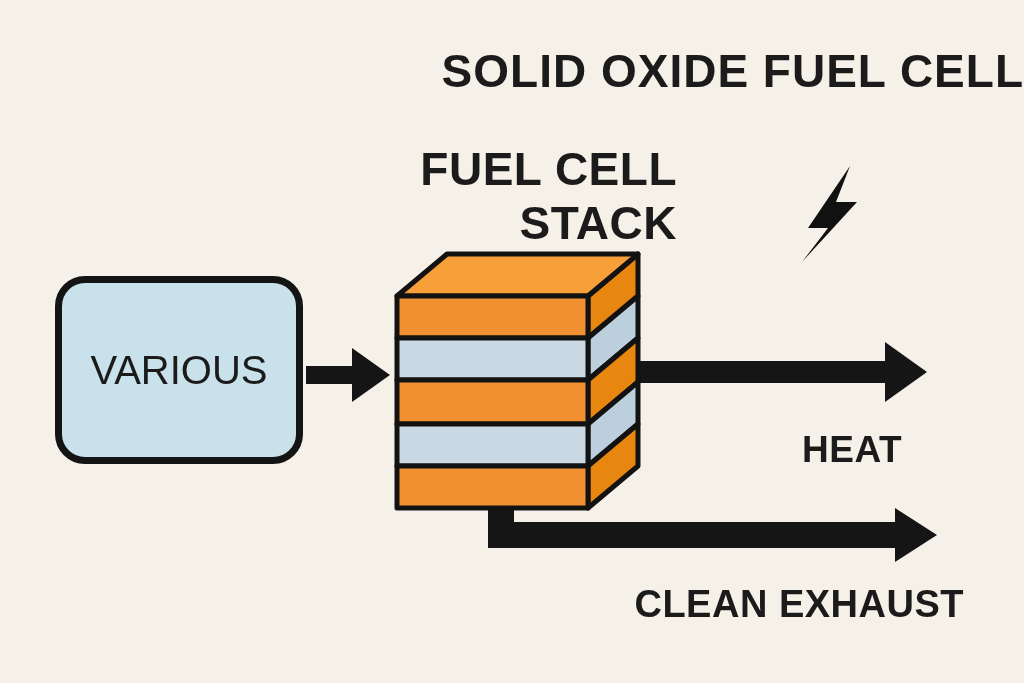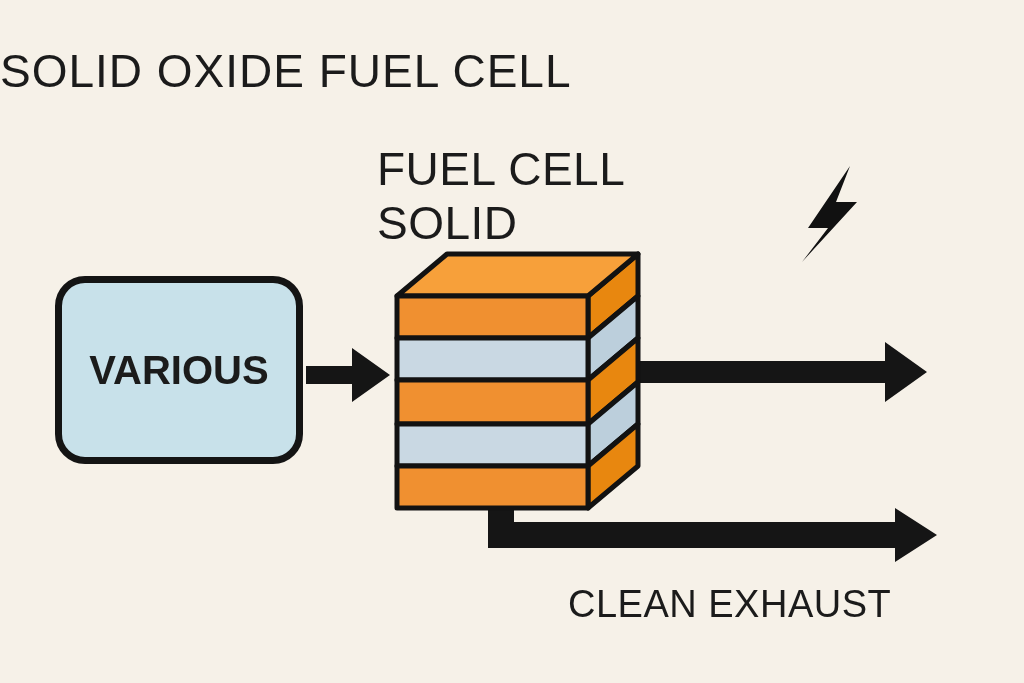--- a/index.html
+++ b/index.html
@@ -5,57 +5,58 @@
   html,body{margin:0;padding:0;}
   body{
     width:1024px;height:683px;
     background:#f6f1e8;
     font-family:"Liberation Sans",sans-serif;
     overflow:hidden;
   }
   .stage{position:relative;width:1024px;height:683px;}
   .label{
     position:absolute;
-    font-weight:400;
+    font-weight:700;
     color:#1b1b1b;
-    text-align:left;
+    text-align:right;
     line-height:1.18;
     letter-spacing:0.5px;
     white-space:nowrap;
   }
   .title{left:0;width:1024px;top:44px;font-size:46px;letter-spacing:1px;}
   .stack-label{left:377px;width:300px;top:142px;font-size:46px;white-space:normal;}
   .electricity{left:672px;width:310px;top:270px;font-size:37px;}
   .heat{left:752px;width:150px;top:428px;font-size:37px;}
   .exhaust{left:568px;width:396px;top:582px;font-size:38px;}
   .fuels-box{
     position:absolute;
     left:55px;top:276px;width:234px;height:174px;
     background:#c8e1ea;
     border:7px solid #141414;
     border-radius:30px;
     display:flex;flex-direction:column;align-items:center;justify-content:center;
-    font-size:40px;font-weight:700;color:#1b1b1b;line-height:1.15;
+    font-size:40px;font-weight:400;color:#1b1b1b;line-height:1.15;
     text-align:center;
   }
   svg.overlay{position:absolute;left:0;top:0;width:1024px;height:683px;}
   .outlined{stroke:#121212;stroke-width:5;stroke-linejoin:round;}
 </style>
 </head>
 <body>
 
 <div class="stage">
 
   <div class="label title">SOLID OXIDE FUEL CELL</div>
 
   <div class="label stack-label">
     <div>FUEL CELL</div>
-    <div>SOLID</div>
+    <div>STACK</div>
   </div>
 
+  <div class="label heat">HEAT</div>
   <div class="label exhaust">CLEAN EXHAUST</div>
 
   <div class="fuels-box">
     <div>VARIOUS</div>
   </div>
 
   <svg class="overlay" viewBox="0 0 1024 683">
 
     <polygon points="306,366 352,366 352,348 390,375 352,402 352,384 306,384" fill="#151515"></polygon>
 

